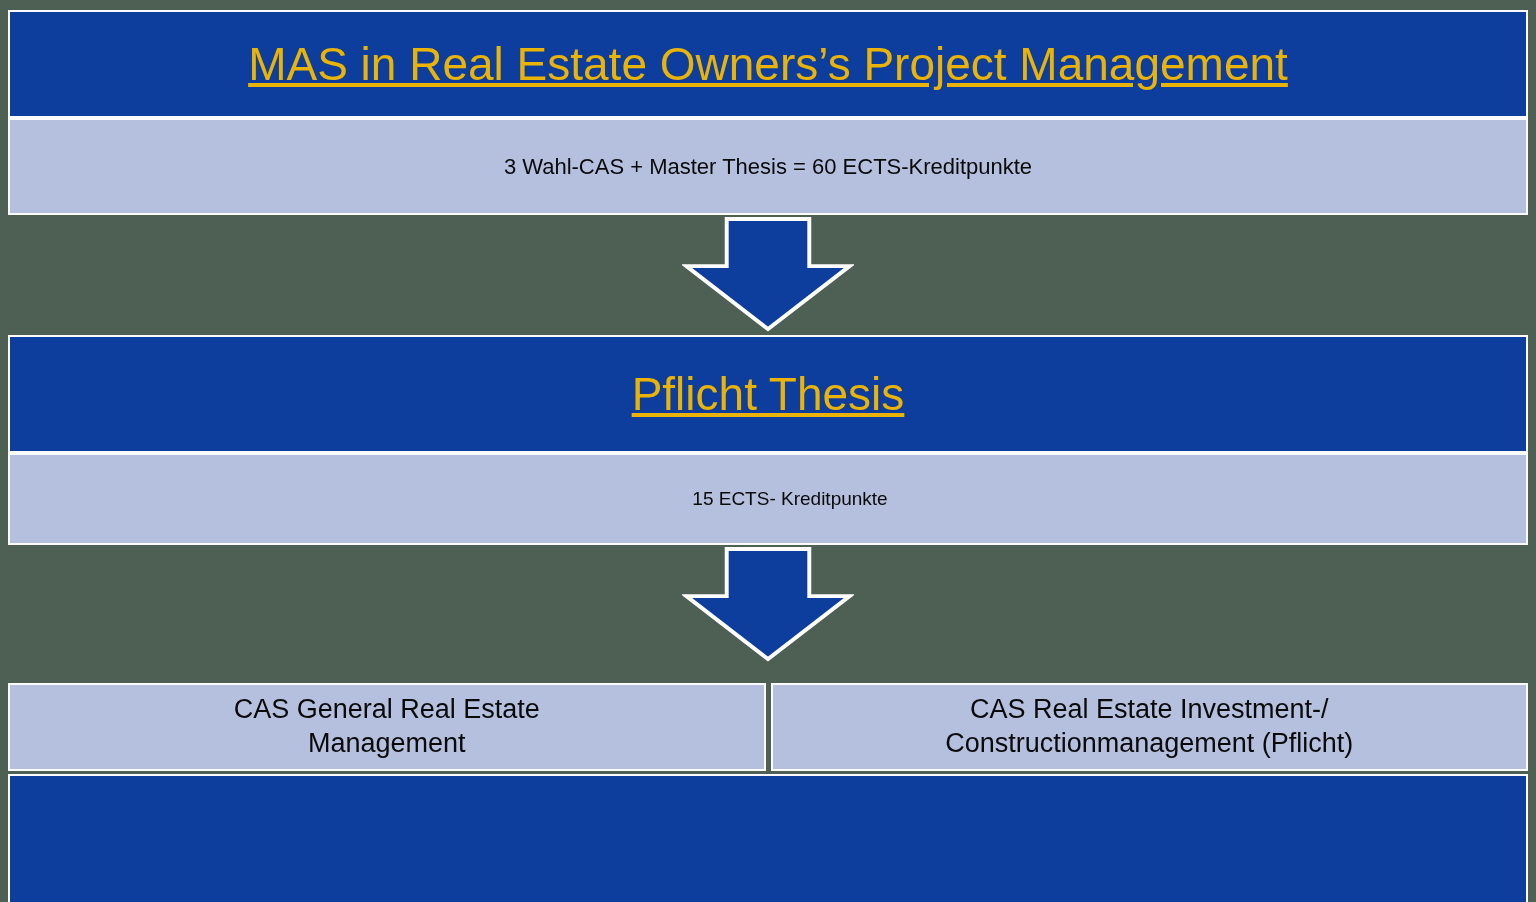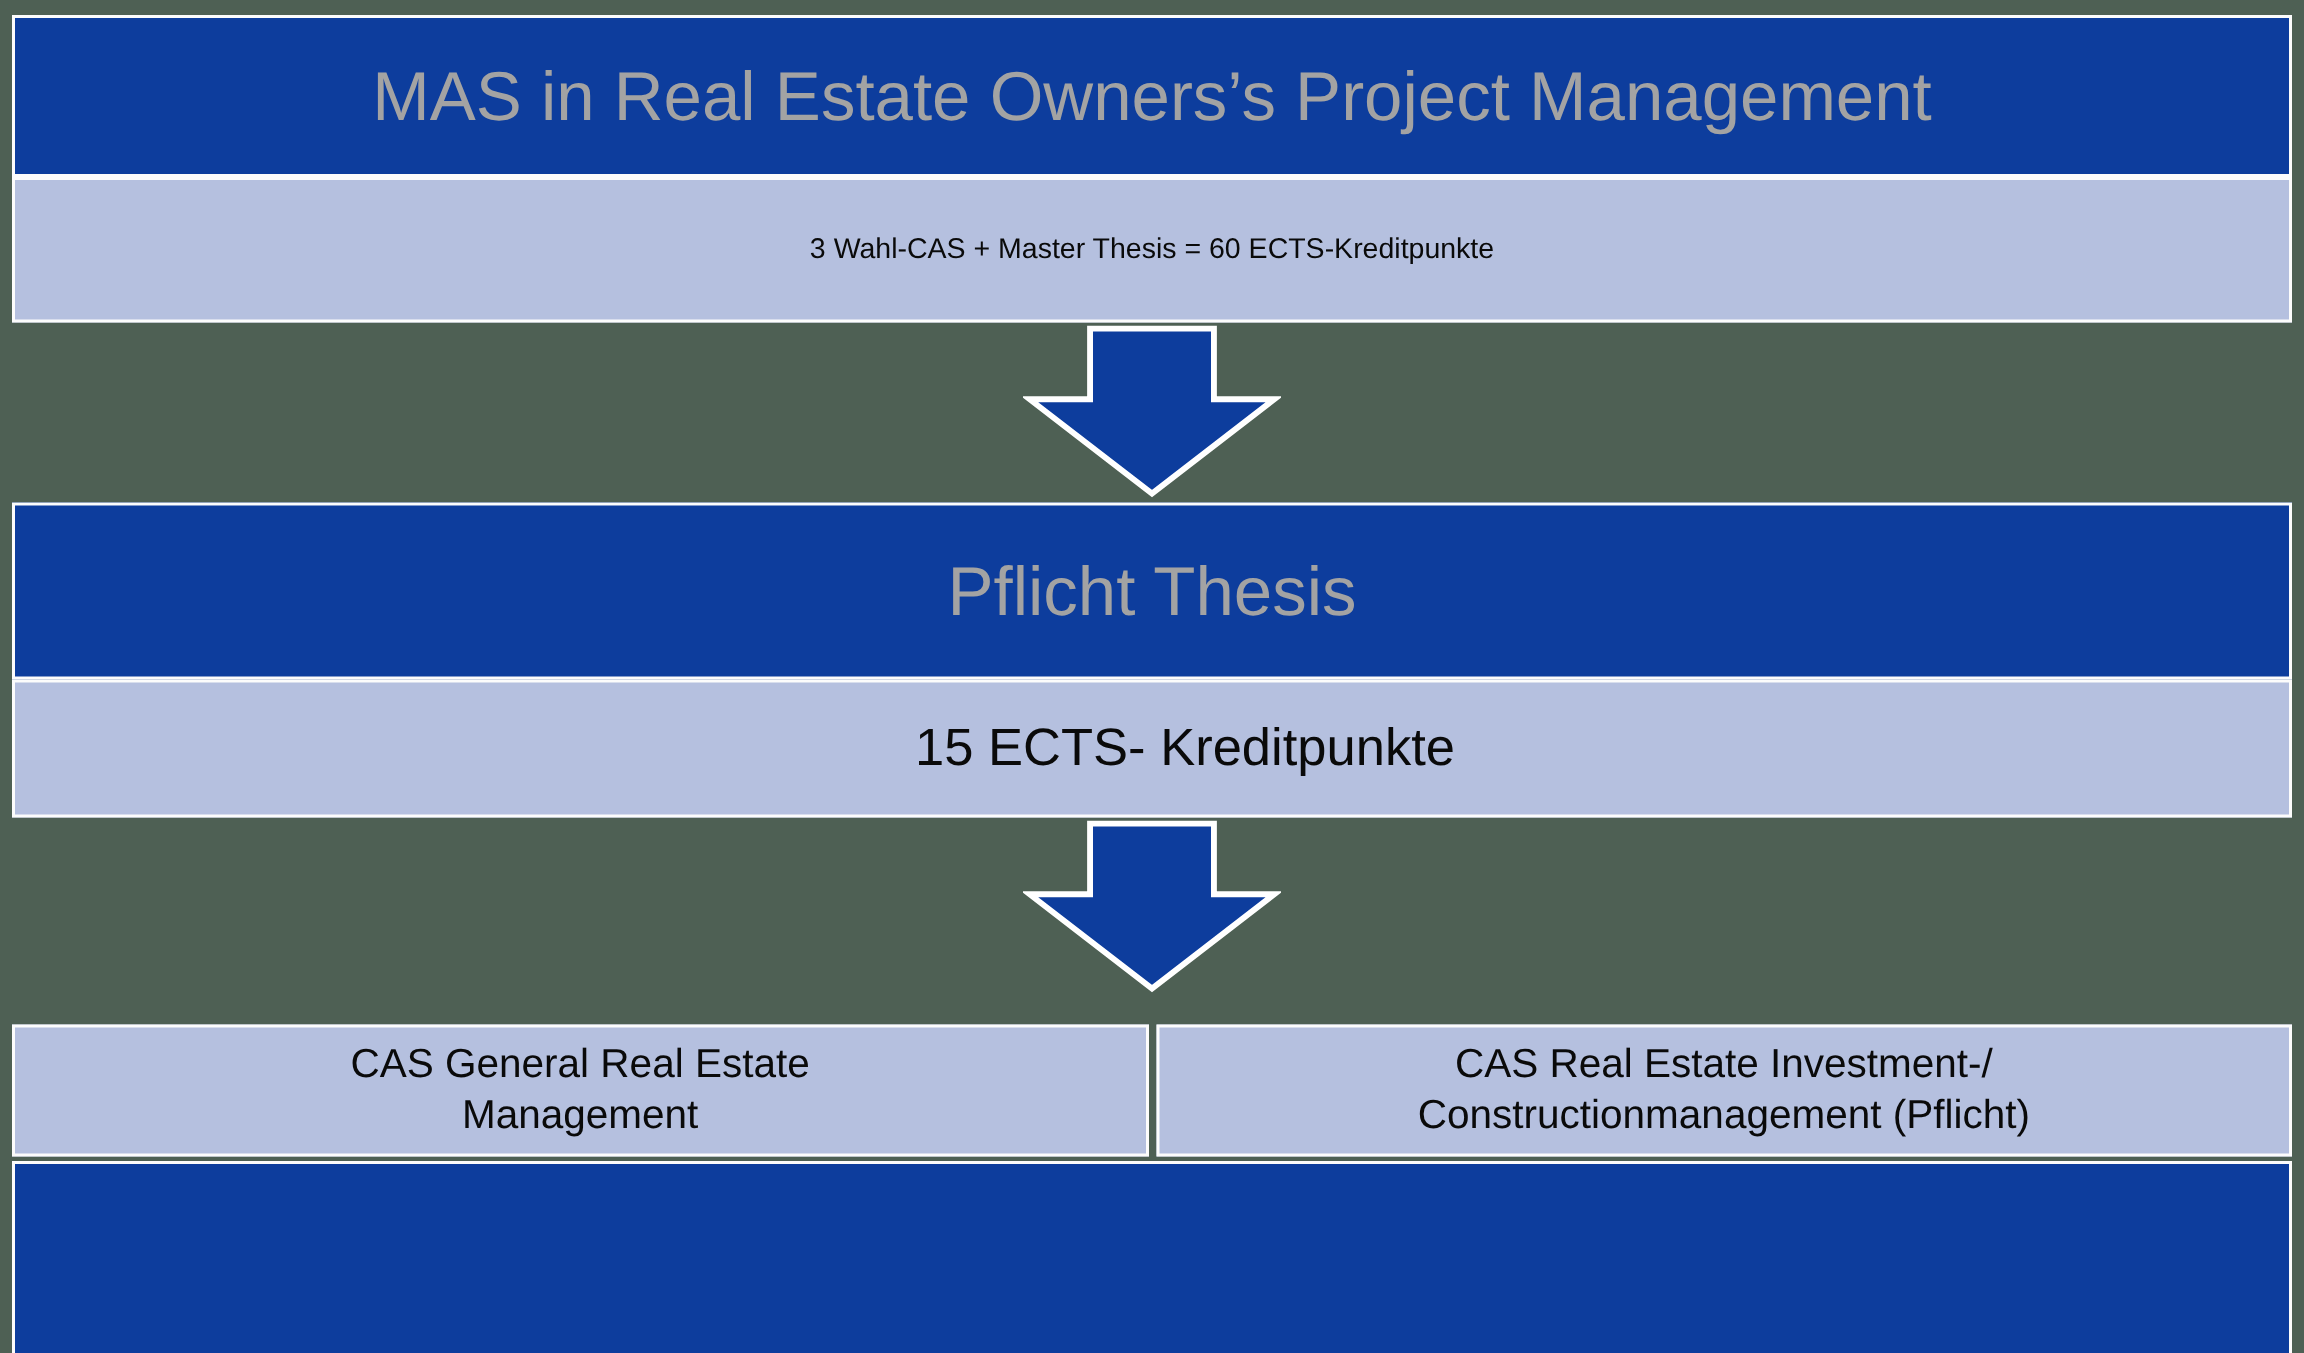--- a/index.html
+++ b/index.html
@@ -17,27 +17,27 @@
   }
 
   .bar {
     display: flex;
     align-items: center;
     justify-content: center;
     text-align: center;
     border: 2px solid #fcfcfc;
     flex-shrink: 0;
   }
-  .dark { background: var(--dark-blue, #0d3d9d); color: #a3a3a3; }
+  .dark { background: var(--dark-blue, #0d3d9d); color: #eab308; text-decoration: underline; }
   .light { background: var(--light-blue, #b5c0df); color: #0a0a0a; }
 
   .h-title   { height: 108px; font-size: 46px; }
-  .h-sub     { height: 97px;  font-size: 19px; }
+  .h-sub     { height: 97px;  font-size: 22px; }
   .h-master  { height: 118px; font-size: 46px; }
-  .h-credits { height: 92px;  font-size: 35px; padding-left: 44px; }
+  .h-credits { height: 92px;  font-size: 19px; padding-left: 44px; }
   .h-wahl    { height: 115px; font-size: 46px; }
 
   .arrow-row {
     height: 120px;
     display: flex;
     align-items: center;
     justify-content: center;
     flex-shrink: 0;
   }
   .down-arrow { width: 172px; height: 116px; display: block; }

